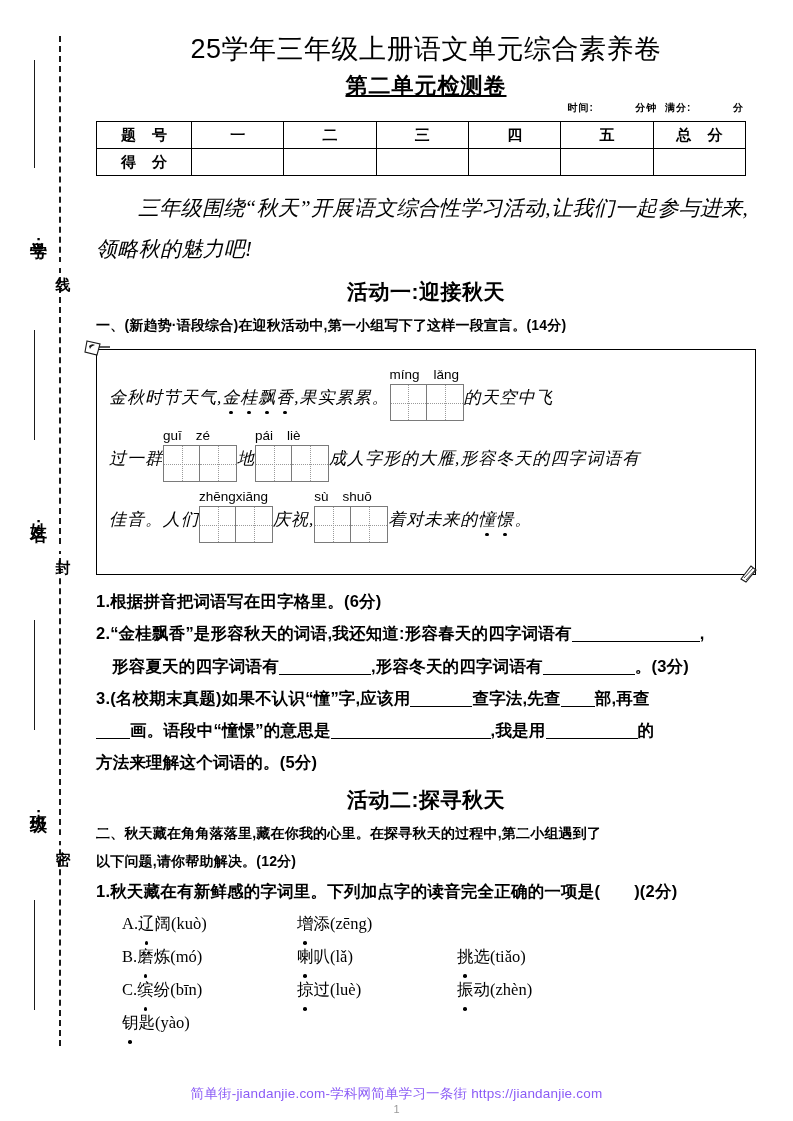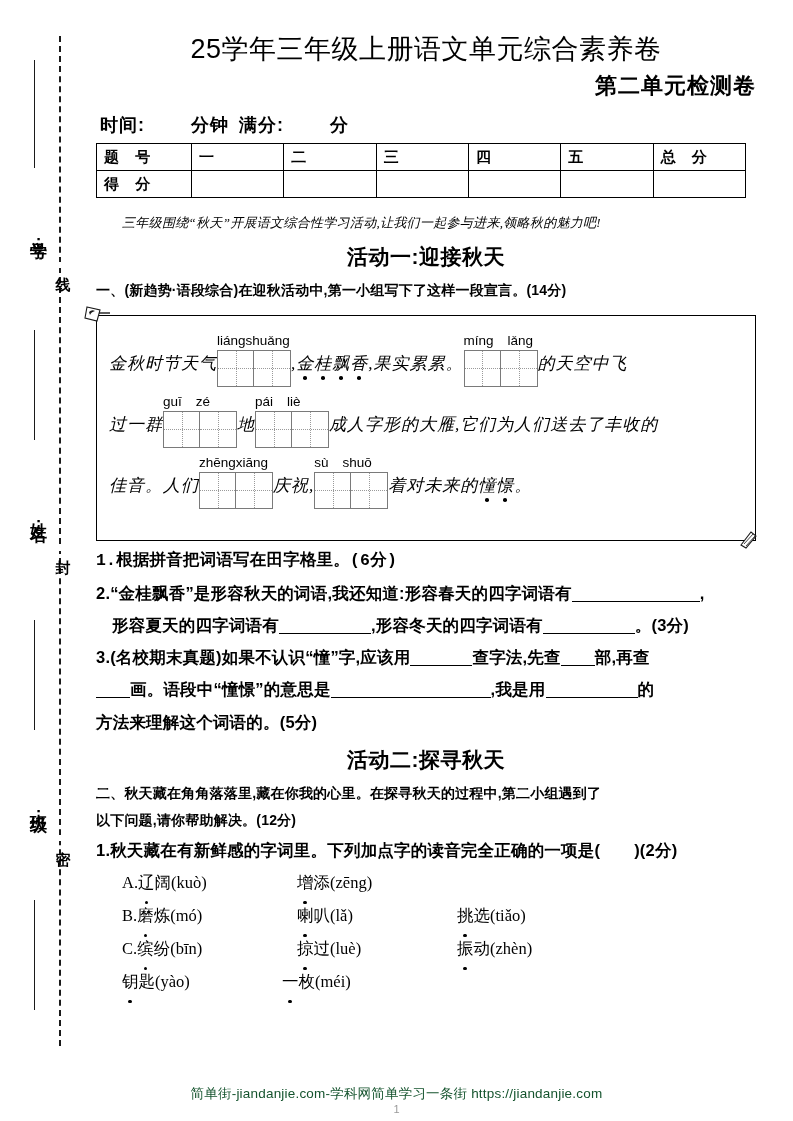--- a/index.html
+++ b/index.html
@@ -79,61 +79,62 @@
     text-align: center;
     font-family: "Liberation Sans", "DejaVu Sans", sans-serif;
     font-size: 27px;
     font-weight: normal;
     letter-spacing: 0.5px;
     margin-top: 34px;
     line-height: 1.15;
     white-space: nowrap;
   }
   .title-sub {
-    text-align: right;
+    text-align: center;
     font-family: "Liberation Sans", "DejaVu Sans", sans-serif;
     font-size: 22px;
     font-weight: bold;
     margin-top: 6px;
     letter-spacing: 1px;
+    text-decoration: underline;
   }
 
   .meta-line {
-    text-align: left;
-    font-family: "Liberation Sans", "DejaVu Sans", sans-serif;
-    font-size: 18px;
-    font-weight: bold;
-    margin-top: 12px;
+    text-align: right;
+    font-family: "Liberation Sans", "DejaVu Sans", sans-serif;
+    font-size: 10px;
+    font-weight: bold;
     margin-right: 12px;
     letter-spacing: 1px;
   }
   .meta-line span { margin-left: 4px; }
   .meta-gap { display: inline-block; width: 26px; }
 
   
   table.score-table {
     border-collapse: collapse;
     width: 650px;
     margin-top: 6px;
     table-layout: fixed;
   }
   table.score-table td {
     border: 1.3px solid #000;
     height: 24px;
+    text-align: center;
     font-family: "Liberation Sans", "DejaVu Sans", sans-serif;
     font-size: 15px;
     font-weight: bold;
     letter-spacing: 6px;
     text-indent: 6px;
   }
   table.score-table td.lbl { width: 92px; }
 
   .intro {
     margin-top: 12px;
-    font-size: 13px;
+    font-size: 21px;
     line-height: 1.95;
     text-indent: 2em;
     font-family: "Liberation Serif", "DejaVu Serif", serif;
     font-style: italic;
     letter-spacing: 0.3px;
   }
 
   .activity-head {
     text-align: center;
     font-family: "Liberation Sans", "DejaVu Sans", sans-serif;
@@ -267,21 +268,21 @@
 
   
   #footer-wm {
     position: absolute;
     left: 0;
     right: 0;
     bottom: 18px;
     text-align: center;
     font-family: "Liberation Sans", "DejaVu Sans", sans-serif;
     font-size: 13.5px;
-    color: #14532d;
+    color: #8b5cf6;
     letter-spacing: 0.2px;
   }
   #page-number {
     position: absolute;
     left: 0; right: 0;
     bottom: 6px;
     text-align: center;
     font-size: 11px;
     color: #9a9a9a;
     font-family: "Liberation Sans", "DejaVu Sans", sans-serif;
@@ -364,27 +365,20 @@
       <span class="corner-icon br">
         <svg width="26" height="22" viewBox="0 0 26 22">
           <path d="M4 18 L14 5 L19 9 L9 21 Z" fill="#fff" stroke="#1a1a1a" stroke-width="1.1"></path>
           <line x1="7" y1="17" x2="16" y2="7" stroke="#1a1a1a" stroke-width="0.8"></line>
           <line x1="9" y1="19" x2="18" y2="9" stroke="#1a1a1a" stroke-width="0.8"></line>
         </svg>
       </span>
 
       <div class="passage-line">
         <span class="txt">金秋时节天气</span>
-        <span class="tzg-group">
-          <span class="tzg-pinyin"><span>liáng</span><span>shuǎng</span></span>
-          <span class="tzg-boxes">
-            <span class="tzg"></span>
-            <span class="tzg"></span>
-          </span>
-        </span>
         <span class="txt">,<span class="dot-under">金</span><span class="dot-under">桂</span><span class="dot-under">飘</span><span class="dot-under">香</span>,果实累累。</span>
         <span class="tzg-group">
           <span class="tzg-pinyin"><span>míng</span><span class="sp"></span><span>lǎng</span></span>
           <span class="tzg-boxes">
             <span class="tzg"></span>
             <span class="tzg"></span>
           </span>
         </span>
         <span class="txt">的天空中飞</span>
       </div>
@@ -399,21 +393,21 @@
           </span>
         </span>
         <span class="txt">地</span>
         <span class="tzg-group">
           <span class="tzg-pinyin"><span>pái</span><span class="sp"></span><span>liè</span></span>
           <span class="tzg-boxes">
             <span class="tzg"></span>
             <span class="tzg"></span>
           </span>
         </span>
-        <span class="txt">成人字形的大雁,它们为人们送去了丰收的</span>
+        <span class="txt">成人字形的大雁,形容冬天的四字词语有</span>
       </div>
 
       <div class="passage-line">
         <span class="txt">佳音。人们</span>
         <span class="tzg-group">
           <span class="tzg-pinyin"><span>zhēng</span><span>xiāng</span></span>
           <span class="tzg-boxes">
             <span class="tzg"></span>
             <span class="tzg"></span>
           </span>
@@ -423,21 +417,21 @@
           <span class="tzg-pinyin"><span>sù</span><span class="sp"></span><span>shuō</span></span>
           <span class="tzg-boxes">
             <span class="tzg"></span>
             <span class="tzg"></span>
           </span>
         </span>
         <span class="txt">着对未来的<span class="dot-under">憧</span><span class="dot-under">憬</span>。</span>
       </div>
     </div>
 
-    <div class="q-num" style="margin-top:4px;font-family:Liberation Mono, monospace;">
+    <div class="q-num" style="margin-top:10px;">
       <span>1.</span><span>根据拼音把词语写在田字格里。(6分)</span>
     </div>
 
     <div class="q-num">
       <span>2.</span><span>“金桂飘香”是形容秋天的词语,我还知道:形容春天的四字词语有</span><span class="blank-ul bl-lg"></span><span>,</span>
     </div>
     <div class="q-num">
       <span class="indent"></span><span>形容夏天的四字词语有</span><span class="blank-ul bl-md"></span><span>,形容冬天的四字词语有</span><span class="blank-ul bl-md"></span><span>。(3分)</span>
     </div>
 
@@ -469,21 +463,20 @@
       <span class="cell"><span class="dot-under">喇</span><span>叭(lǎ)</span></span>
       <span class="cell"><span class="dot-under">挑</span><span>选(tiǎo)</span></span>
     </div>
     <div class="choice-row">
       <span class="cell first"><span class="choice-label">C.</span><span class="dot-under">缤</span><span>纷(bīn)</span></span>
       <span class="cell"><span class="dot-under">掠</span><span>过(luè)</span></span>
       <span class="cell"><span class="dot-under">振</span><span>动(zhèn)</span></span>
     </div>
     <div class="choice-row">
       <span class="cell"><span class="dot-under">钥</span><span>匙(yào)</span></span>
-      <span class="cell"><span class="dot-under">一</span><span>枚(méi)</span></span>
     </div>
 
   </div>
 
   <div id="footer-wm">简单街-jiandanjie.com-学科网简单学习一条街 https://jiandanjie.com</div>
   <div id="page-number">1</div>
 
 </div>
 
 </body></html>

